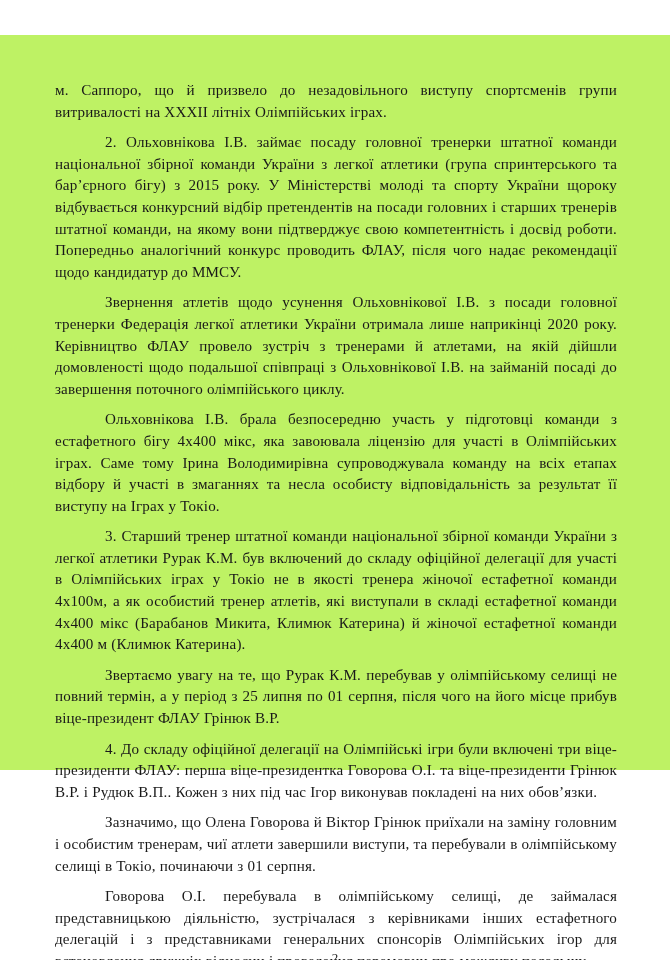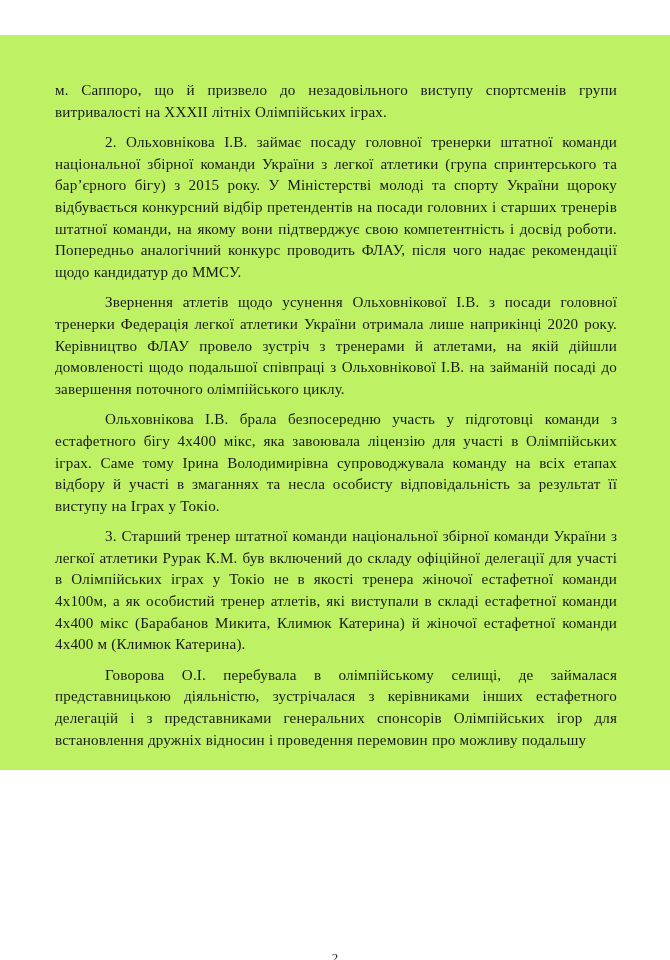--- a/index.html
+++ b/index.html
@@ -78,22 +78,25 @@
     <p class="para continuation">м. Саппоро, що й призвело до незадовільного виступу спортсменів групи витривалості на XXXII літніх Олімпійських іграх.</p>
 
     <p class="para">2. Ольховнікова І.В. займає посаду головної тренерки штатної команди національної збірної команди України з легкої атлетики (група спринтерського та бар’єрного бігу) з 2015 року. У Міністерстві молоді та спорту України щороку відбувається конкурсний відбір претендентів на посади головних і старших тренерів штатної команди, на якому вони підтверджує свою компетентність і досвід роботи. Попередньо аналогічний конкурс проводить ФЛАУ, після чого надає рекомендації щодо кандидатур до ММСУ.</p>
 
     <p class="para">Звернення атлетів щодо усунення Ольховнікової І.В. з посади головної тренерки Федерація легкої атлетики України отримала лише наприкінці 2020 року. Керівництво ФЛАУ провело зустріч з тренерами й атлетами, на якій дійшли домовленості щодо подальшої співпраці з Ольховнікової І.В. на займаній посаді до завершення поточного олімпійського циклу.</p>
 
     <p class="para">Ольховнікова І.В. брала безпосередню участь у підготовці команди з естафетного бігу 4х400 мікс, яка завоювала ліцензію для участі в Олімпійських іграх. Саме тому Ірина Володимирівна супроводжувала команду на всіх етапах відбору й участі в змаганнях та несла особисту відповідальність за результат її виступу на Іграх у Токіо.</p>
 
     <p class="para">3. Старший тренер штатної команди національної збірної команди України з легкої атлетики Рурак К.М. був включений до складу офіційної делегації для участі в Олімпійських іграх у Токіо не в якості тренера жіночої естафетної команди 4х100м, а як особистий тренер атлетів, які виступали в складі естафетної команди 4х400 мікс (Барабанов Микита, Климюк Катерина) й жіночої естафетної команди 4х400 м (Климюк Катерина).</p>
 
+    <p class="para">Звертаємо увагу на те, що Рурак К.М. перебував у олімпійському селищі не повний термін, а у період з 25 липня по 01 серпня, після чого на його місце прибув віце-президент ФЛАУ Грінюк В.Р.</p>
 
+    <p class="para">4. До складу офіційної делегації на Олімпійські ігри були включені три віце-президенти ФЛАУ: перша віце-президентка Говорова О.І. та віце-президенти Грінюк В.Р. і Рудюк В.П.. Кожен з них під час Ігор виконував покладені на них обов’язки.</p>
 
+    <p class="para">Зазначимо, що Олена Говорова й Віктор Грінюк приїхали на заміну головним і особистим тренерам, чиї атлети завершили виступи, та перебували в олімпійському селищі в Токіо, починаючи з 01 серпня.</p>
 
     <p class="para">Говорова О.І. перебувала в олімпійському селищі, де займалася представницькою діяльністю, зустрічалася з керівниками інших естафетного делегацій і з представниками генеральних спонсорів Олімпійських ігор для встановлення дружніх відносин і проведення перемовин про можливу подальшу</p>
 
   </div>
 
   <div class="page-number">2</div>
 
 </div>
 
 </body></html>

